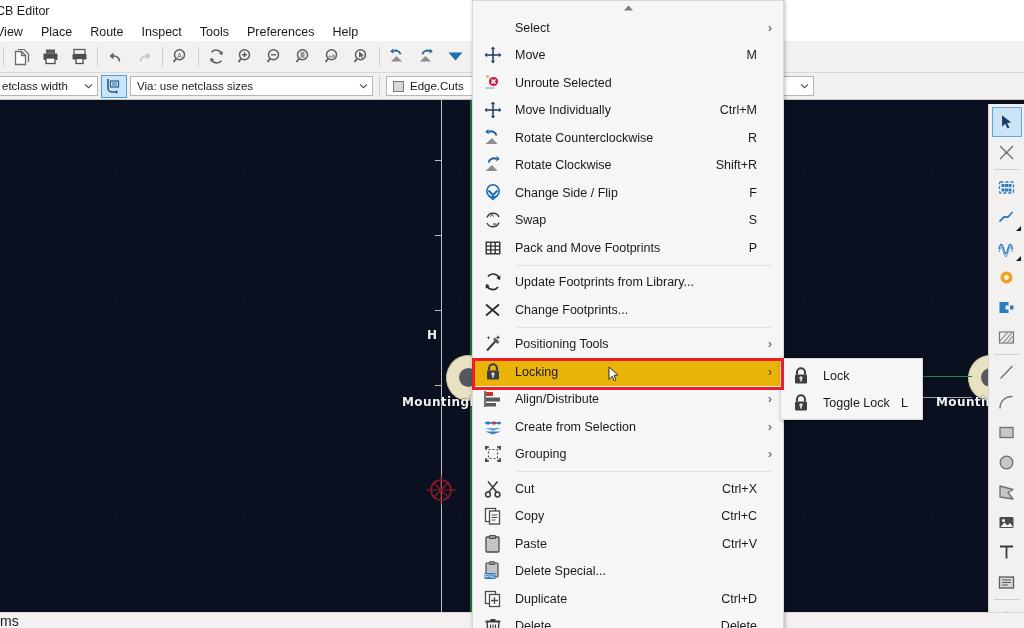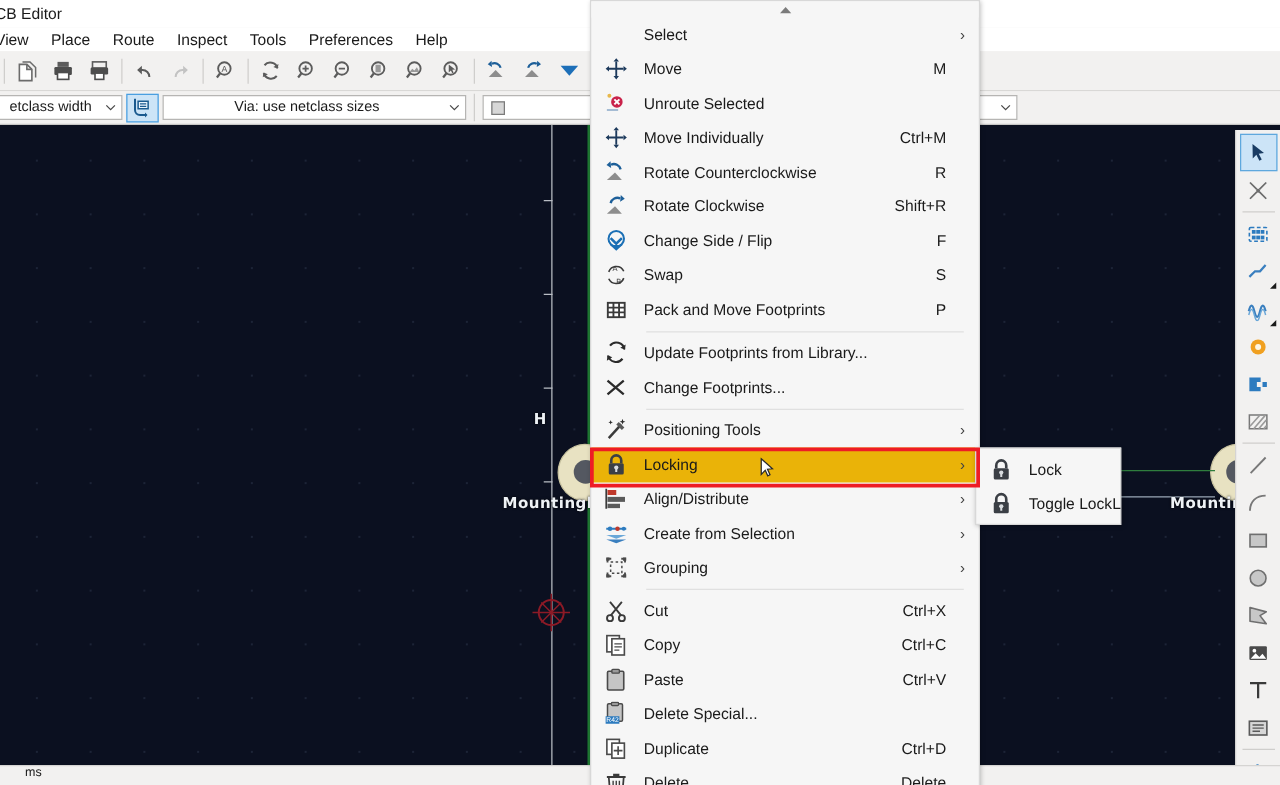--- a/index.html
+++ b/index.html
@@ -50,21 +50,20 @@
     position: absolute; left: 0; width: 1024px;
     background: #f2f1f0;
     border-bottom: 1px solid #d9d8d6;
     display: flex; align-items: center;
   }
   #toolbar-top { top: 41px; height: 32px; }
   #toolbar-second {
     top: 73px; height: 27px;
     background: #f2f1f0;
     border-bottom: 1px solid #c8c7c5;
-    text-align: center;
   }
   .tb-btn {
     width: 29px; height: 28px;
     display: inline-flex; align-items: center; justify-content: center;
     border-radius: 2px;
     flex: 0 0 auto;
   }
   .tb-btn svg { display:block; }
   .tb-sep {
     width: 1px; height: 20px; background: #cfcecc; margin: 0 3px; flex: 0 0 auto;
@@ -188,23 +187,23 @@
     width: 0; height: 0;
     border-left: 5px solid transparent;
     border-bottom: 5px solid #1a1a1a;
   }
 
   
   #statusbar {
     position: absolute; left: 0; bottom: 0; width: 1024px; height: 16px;
     background: #f2f1f0;
     border-top: 1px solid #d5d4d2;
-    font-size: 10px; color: #1a1a1a;
-    display: flex; align-items: flex-start;
-    padding-left: 20px;
+    font-size: 14px; color: #1a1a1a;
+    display: flex; align-items: center;
+    padding-left: 0;
   }
 
   
   #ctxmenu {
     position: absolute; left: 472px; top: 0;
     width: 312px;
     background: #f6f6f6;
     border: 1px solid #d8d8d8;
     box-shadow: 1px 1px 4px rgba(0,0,0,.28);
     font-size: 12.5px;
@@ -241,21 +240,21 @@
     position: absolute; left: 472px; top: 358px;
     width: 312px; height: 32px;
     border: 3px solid #ee1c25;
     z-index: 60;
     pointer-events: none;
   }
 
   
   #submenu {
     position: absolute; left: 780px; top: 358px;
-    width: 117px;
+    width: 143px;
     background: #f6f6f6;
     border: 1px solid #d8d8d8;
     box-shadow: 1px 1px 4px rgba(0,0,0,.28);
     font-size: 12.5px; color: #1a1a1a;
     z-index: 55;
     padding: 3px 0;
   }
   #submenu .mrow { height: 27px; }
   #submenu .mrow .acc { padding-right: 14px; }
 

